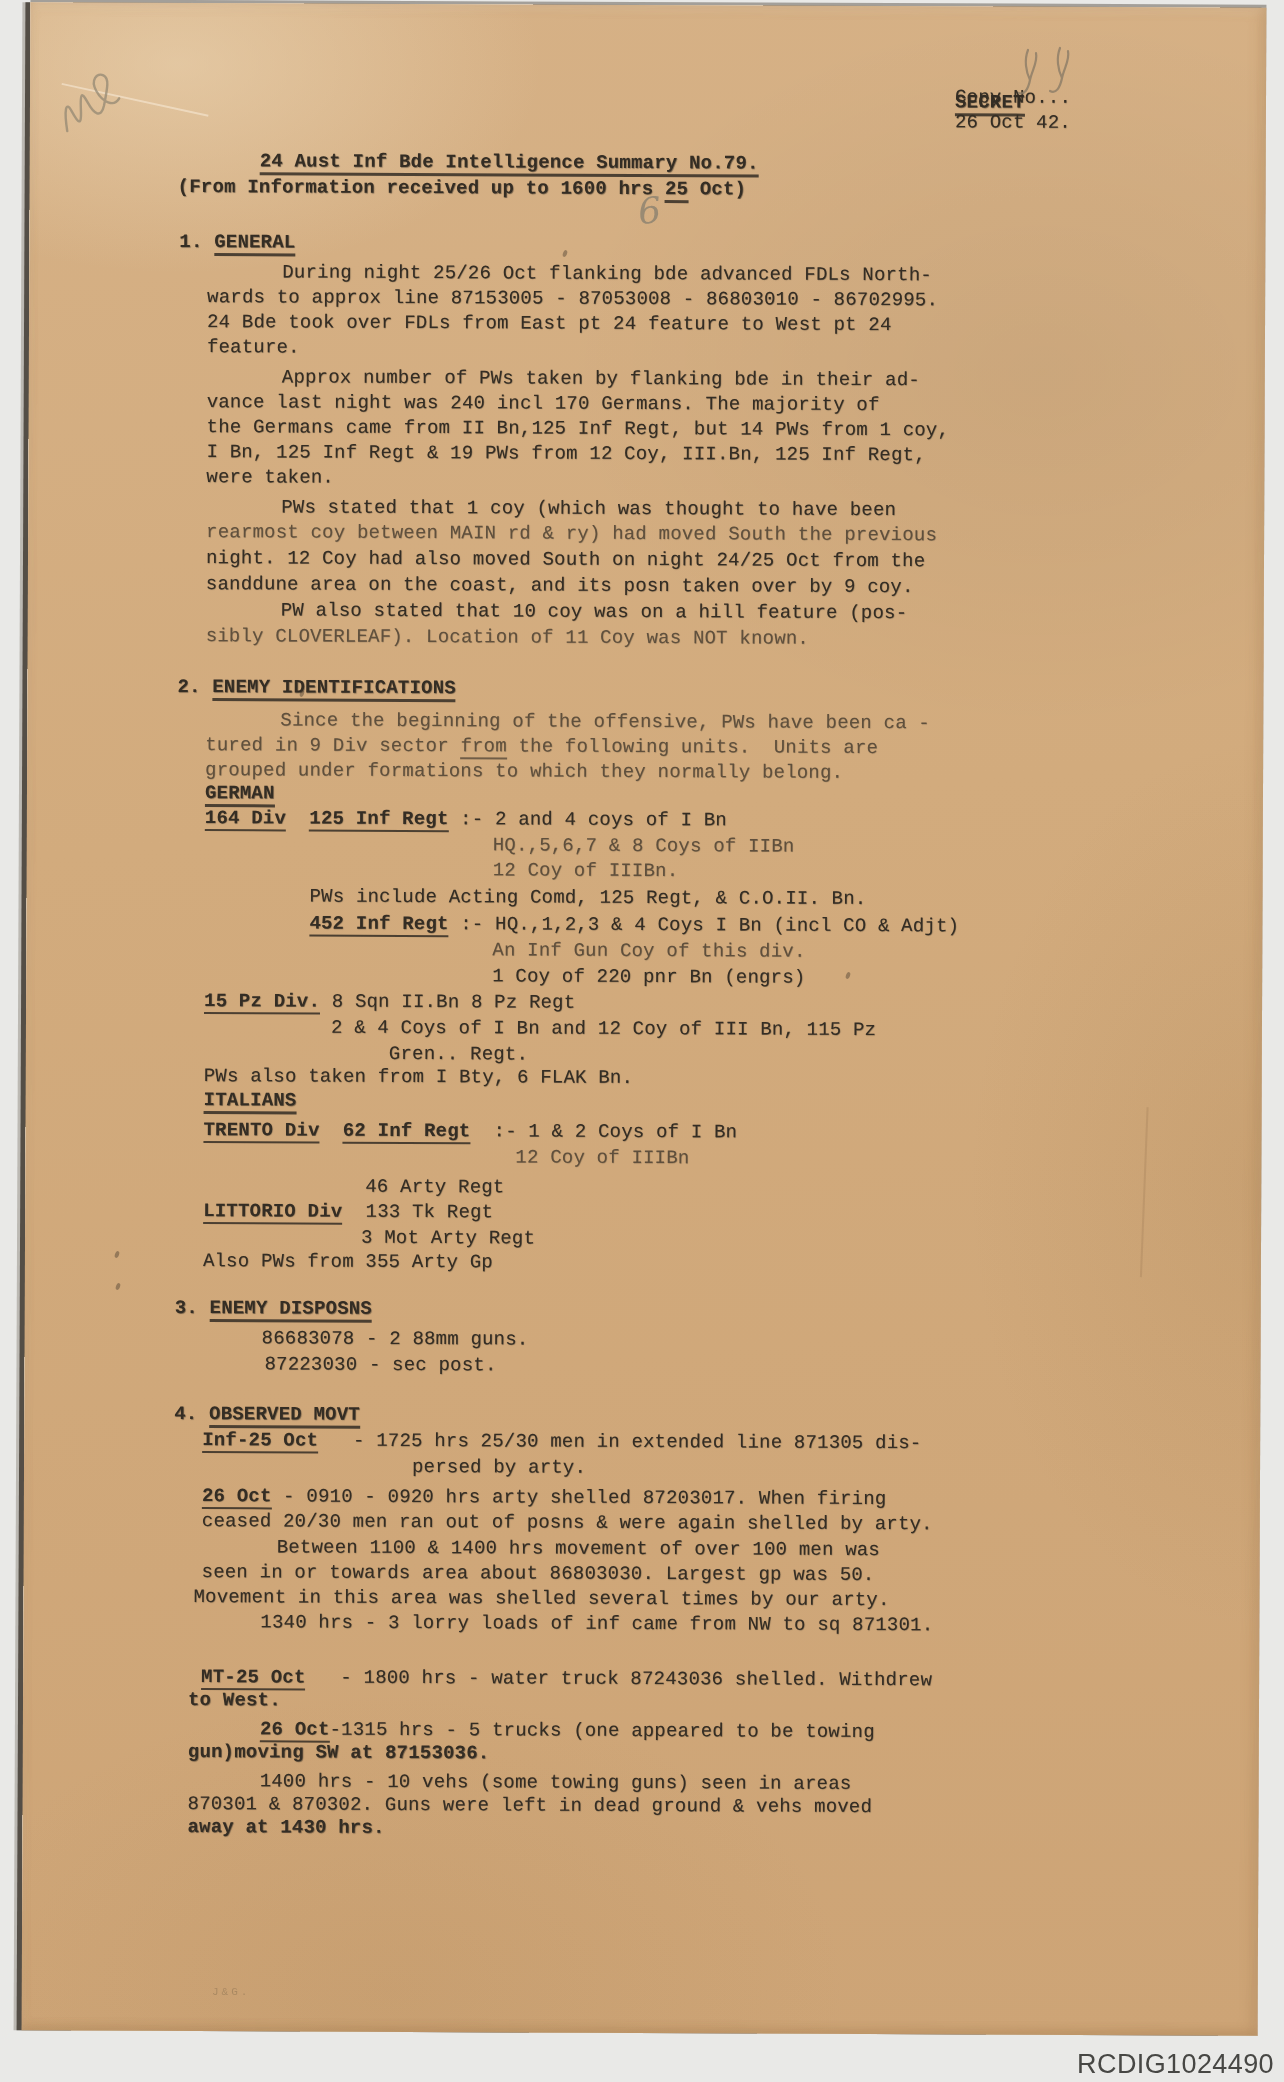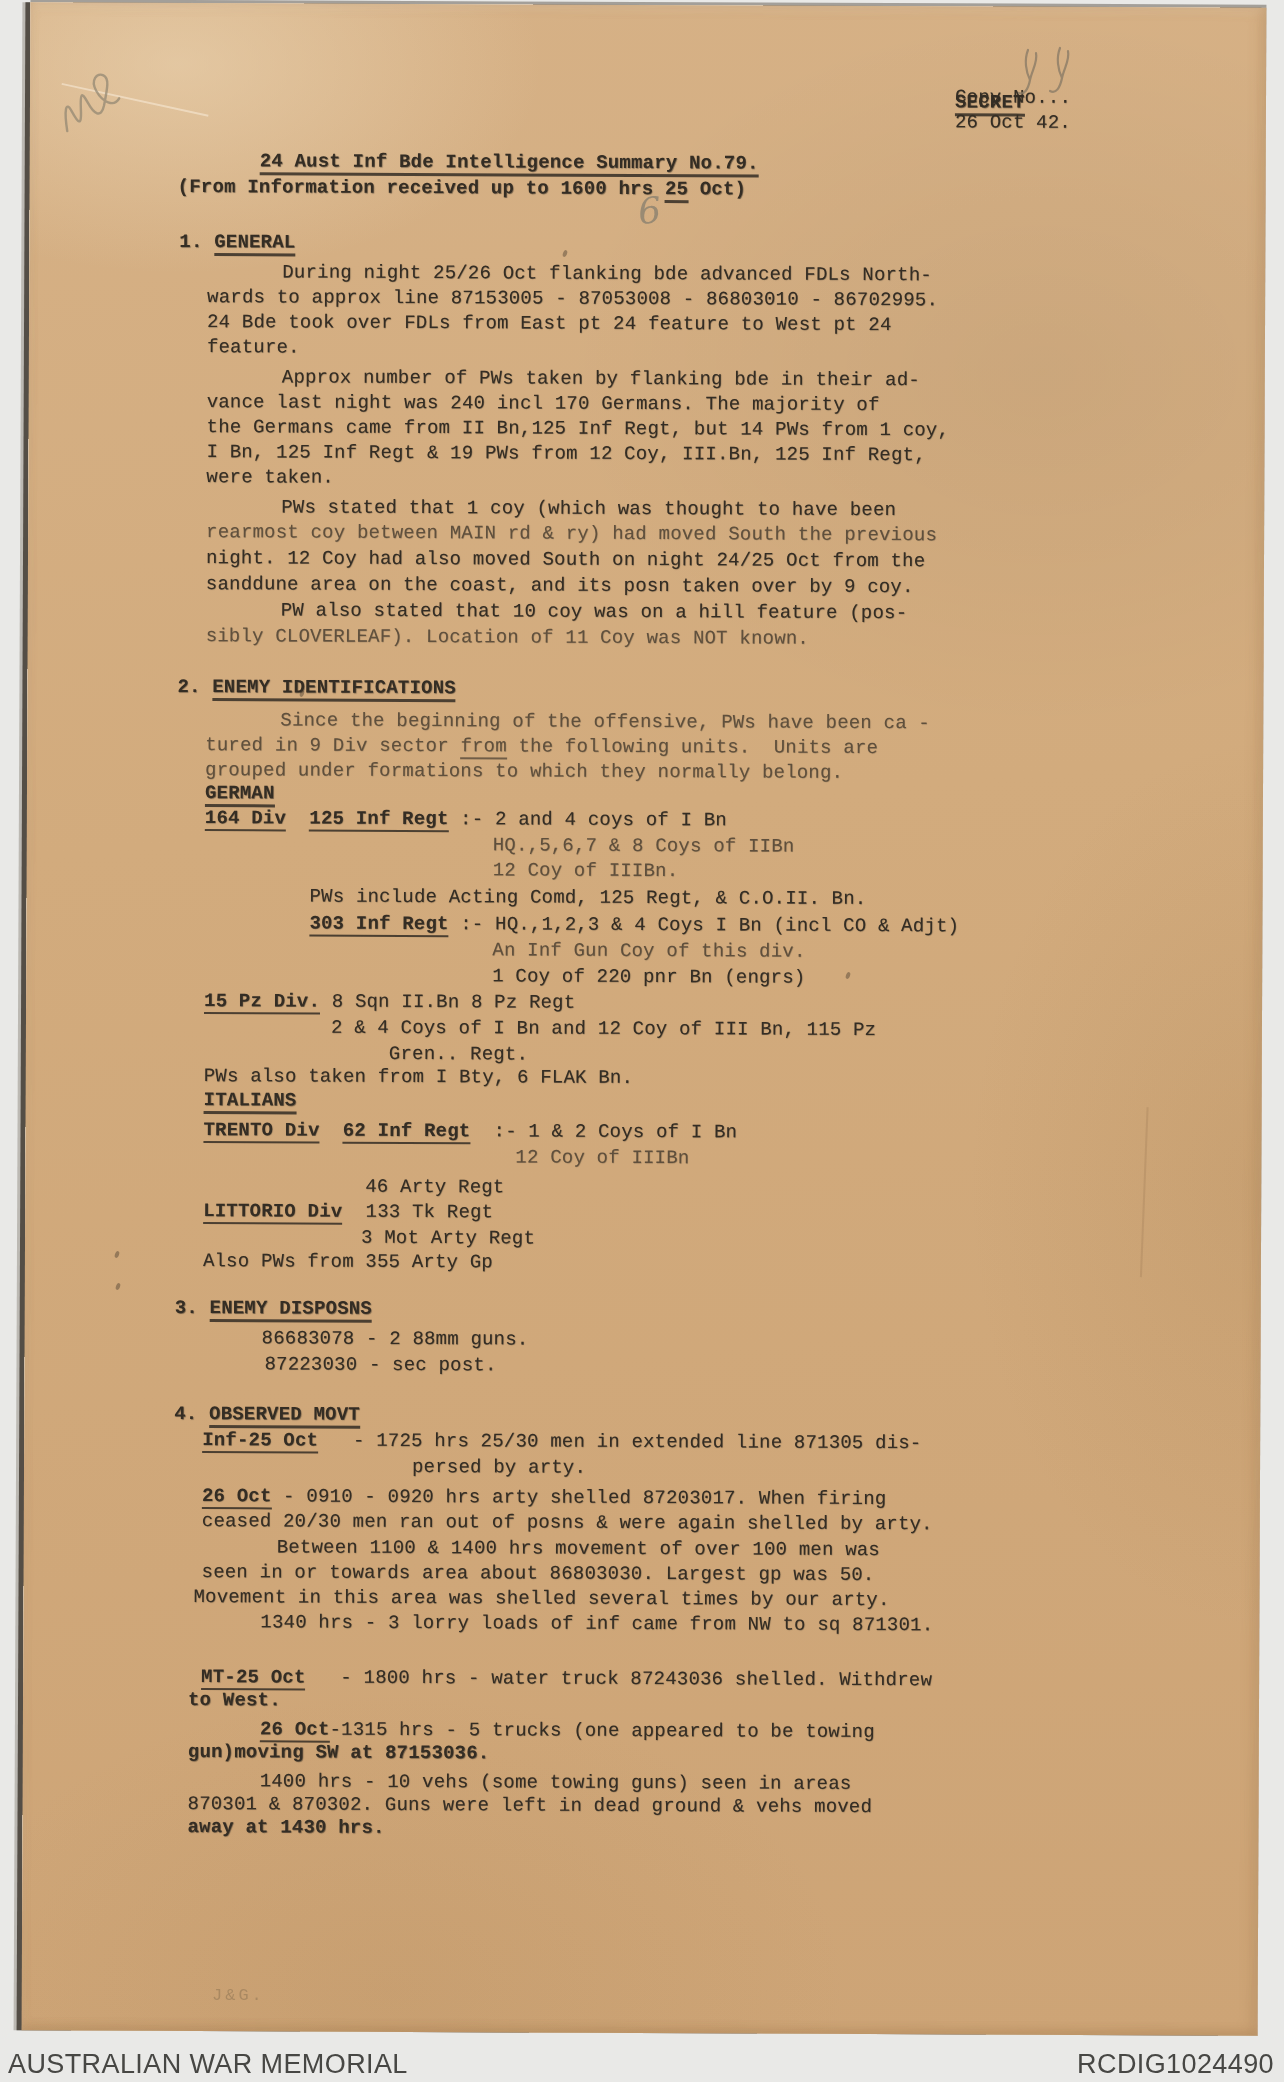--- a/index.html
+++ b/index.html
@@ -27,21 +27,21 @@
   .tline span.u{border-bottom:2px solid rgba(52,45,36,0.85);}
   .tline span.sb{font-weight:bold;text-align:right;}
   .tline.b span.u{border-bottom-width:3px;}
   .footer-text{position:absolute;top:2049px;font-family:"Liberation Sans","DejaVu Sans",sans-serif;
     font-size:27px;color:#474744;letter-spacing:0.4px;}
   #footer-left{left:8px;}
   #footer-right{right:10px;text-align:left;}
   .pencil{position:absolute;color:#8f8471;}
   #pencil-six{left:638px;top:190px;font-size:36px;font-family:"DejaVu Serif",serif;
     font-style:italic;transform:rotate(-5deg);opacity:0.85;}
-  #faint-initials{left:212px;top:1986px;font-size:17px;opacity:0.35;letter-spacing:3px;
+  #faint-initials{left:212px;top:1986px;font-size:11px;opacity:0.35;letter-spacing:3px;
     font-family:"Liberation Mono",monospace;color:#6e5c42;}
   .scribble{position:absolute;}
   #corner-scribble{left:52px;top:66px;transform:rotate(-20deg);}
   #copyno-scribble{left:1012px;top:40px;}
   .speck{position:absolute;width:4px;height:7px;border-radius:50%;
     background:rgba(60,50,40,0.4);transform:rotate(20deg);}
 </style>
 </head>
 <body>
 
@@ -74,21 +74,21 @@
       <div class="tline f" style="left: 178px; top: 622px;"><span>sibly CLOVERLEAF). Location of 11 Coy was NOT known.</span></div>
       <div class="tline b" style="left: 150px; top: 673px;"><span>2. </span><span class="u">ENEMY IDENTIFICATIONS</span></div>
       <div class="tline f" style="left: 253px; top: 706px;"><span>Since the beginning of the offensive, PWs have been ca -</span></div>
       <div class="tline f" style="left: 178px; top: 731px;"><span>tured in 9 Div sector </span><span class="u">from</span><span> the following units.  Units are</span></div>
       <div class="tline f" style="left: 178px; top: 756px;"><span>grouped under formations to which they normally belong.</span></div>
       <div class="tline b" style="left: 178px; top: 779px;"><span class="u">GERMAN</span></div>
       <div class="tline" style="left: 178px; top: 804px;"><span class="u sb">164 Div</span><span>  </span><span class="u sb">125 Inf Regt</span><span> :- 2 and 4 coys of I Bn</span></div>
       <div class="tline f" style="left: 466px; top: 830px;"><span>HQ.,5,6,7 &amp; 8 Coys of IIBn</span></div>
       <div class="tline f" style="left: 466px; top: 855px;"><span>12 Coy of IIIBn.</span></div>
       <div class="tline" style="left: 283px; top: 882px;"><span>PWs include Acting Comd, 125 Regt, &amp; C.O.II. Bn.</span></div>
-      <div class="tline" style="left: 283px; top: 909px;"><span class="u sb">303 Inf Regt</span><span> :- HQ.,1,2,3 &amp; 4 Coys I Bn (incl CO &amp; Adjt)</span></div>
+      <div class="tline" style="left: 283px; top: 909px;"><span class="u sb">452 Inf Regt</span><span> :- HQ.,1,2,3 &amp; 4 Coys I Bn (incl CO &amp; Adjt)</span></div>
       <div class="tline f" style="left: 466px; top: 935px;"><span>An Inf Gun Coy of this div.</span></div>
       <div class="tline" style="left: 466px; top: 961px;"><span>1 Coy of 220 pnr Bn (engrs)</span></div>
       <div class="tline" style="left: 178px; top: 987px;"><span class="u sb">15 Pz Div.</span><span> 8 Sqn II.Bn 8 Pz Regt</span></div>
       <div class="tline" style="left: 305px; top: 1013px;"><span>2 &amp; 4 Coys of I Bn and 12 Coy of III Bn, 115 Pz</span></div>
       <div class="tline" style="left: 363px; top: 1039px;"><span>Gren.. Regt.</span></div>
       <div class="tline" style="left: 178px; top: 1062px;"><span>PWs also taken from I Bty, 6 FLAK Bn.</span></div>
       <div class="tline b" style="left: 178px; top: 1086px;"><span class="u">ITALIANS</span></div>
       <div class="tline" style="left: 178px; top: 1116px;"><span class="u sb">TRENTO Div</span><span>  </span><span class="u sb">62 Inf Regt</span><span>  :- 1 &amp; 2 Coys of I Bn</span></div>
       <div class="tline f" style="left: 490px; top: 1142px;"><span>12 Coy of IIIBn</span></div>
       <div class="tline" style="left: 340px; top: 1172px;"><span>46 Arty Regt</span></div>
@@ -122,21 +122,20 @@
 
   <svg id="copyno-scribble" class="scribble" width="80" height="62" viewBox="0 0 80 62">
     <path d="M16,10 C12,20 14,32 18,40 C20,30 26,22 24,13 M18,40 C16,50 12,55 7,53" fill="none" stroke="#8b7c66" stroke-width="2.2" stroke-linecap="round" opacity="0.8"></path>
     <path d="M48,8 C44,18 46,30 50,38 C52,28 58,20 56,11 M50,38 C48,48 44,54 38,51" fill="none" stroke="#8b7c66" stroke-width="2.2" stroke-linecap="round" opacity="0.8"></path>
   </svg>
 
   <div id="pencil-six" class="pencil">6</div>
 
   <div id="faint-initials" class="pencil">J&amp;G.</div>
 
-  <div id="footer-left" class="footer-text">AUSTRALIAN WAR MEMORIAL</div>
   <div id="footer-right" class="footer-text">RCDIG1024490</div>
 
 <div class="speck" style="left: 563px; top: 250px;"></div>
     <div class="speck" style="left: 846px; top: 972px;"></div>
     <div class="speck" style="left: 115px; top: 1251px;"></div>
     <div class="speck" style="left: 116px; top: 1283px;"></div>
     <div class="speck" style="left: 300px; top: 690px;"></div>
   </div>
 
 </body></html>

